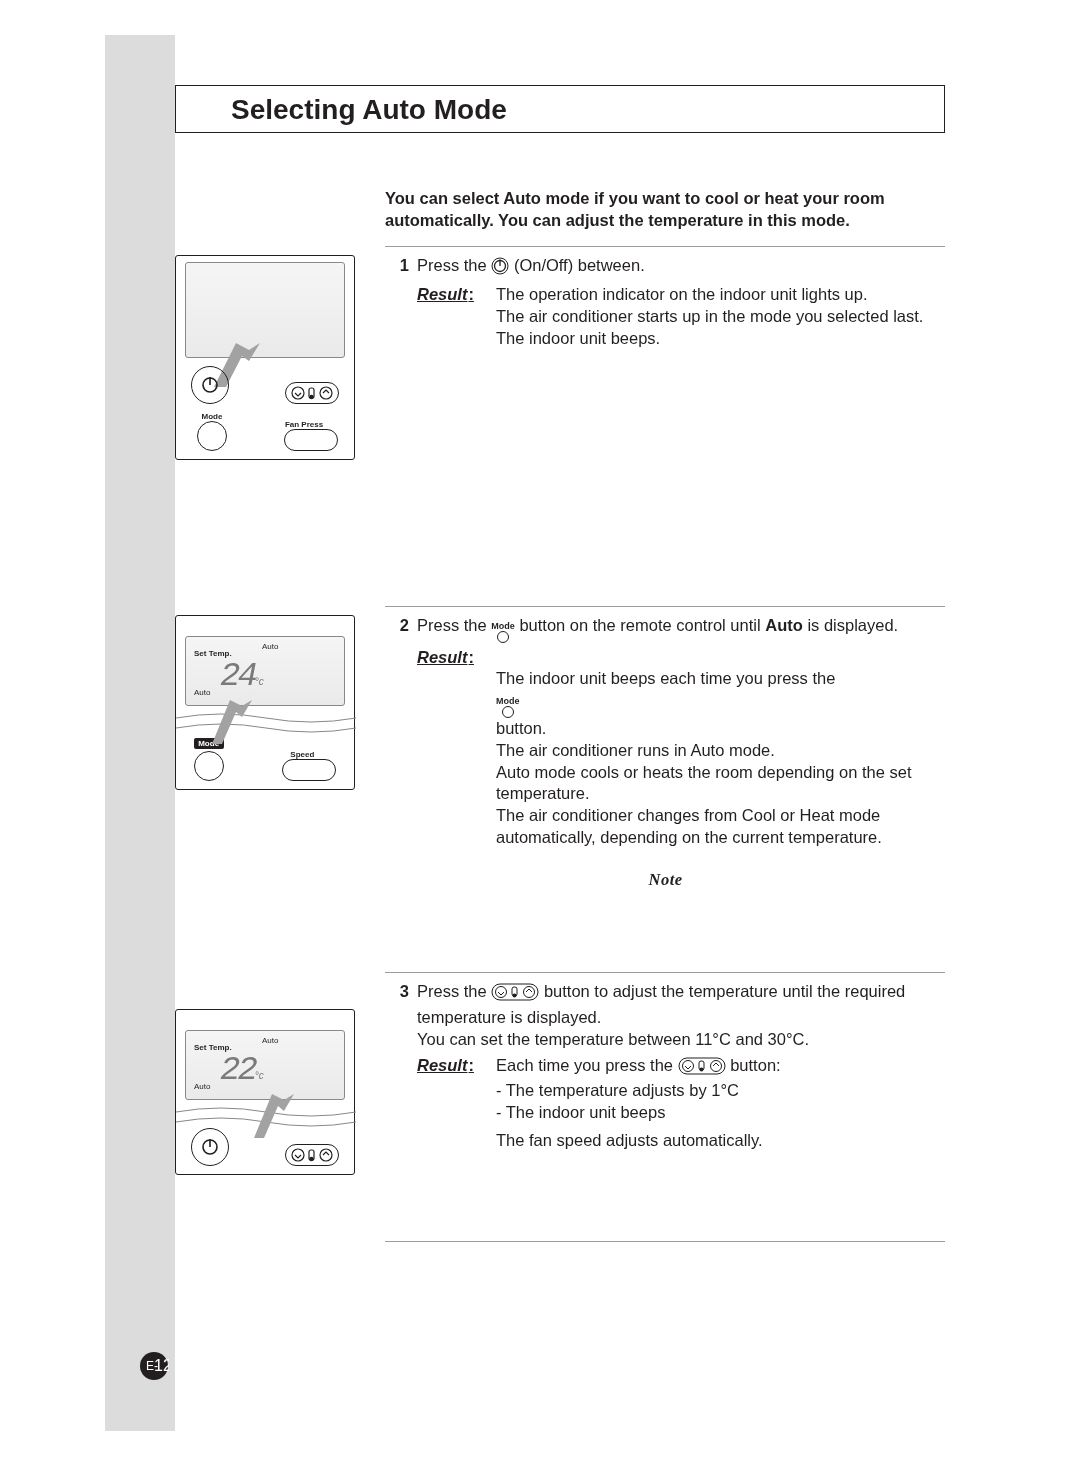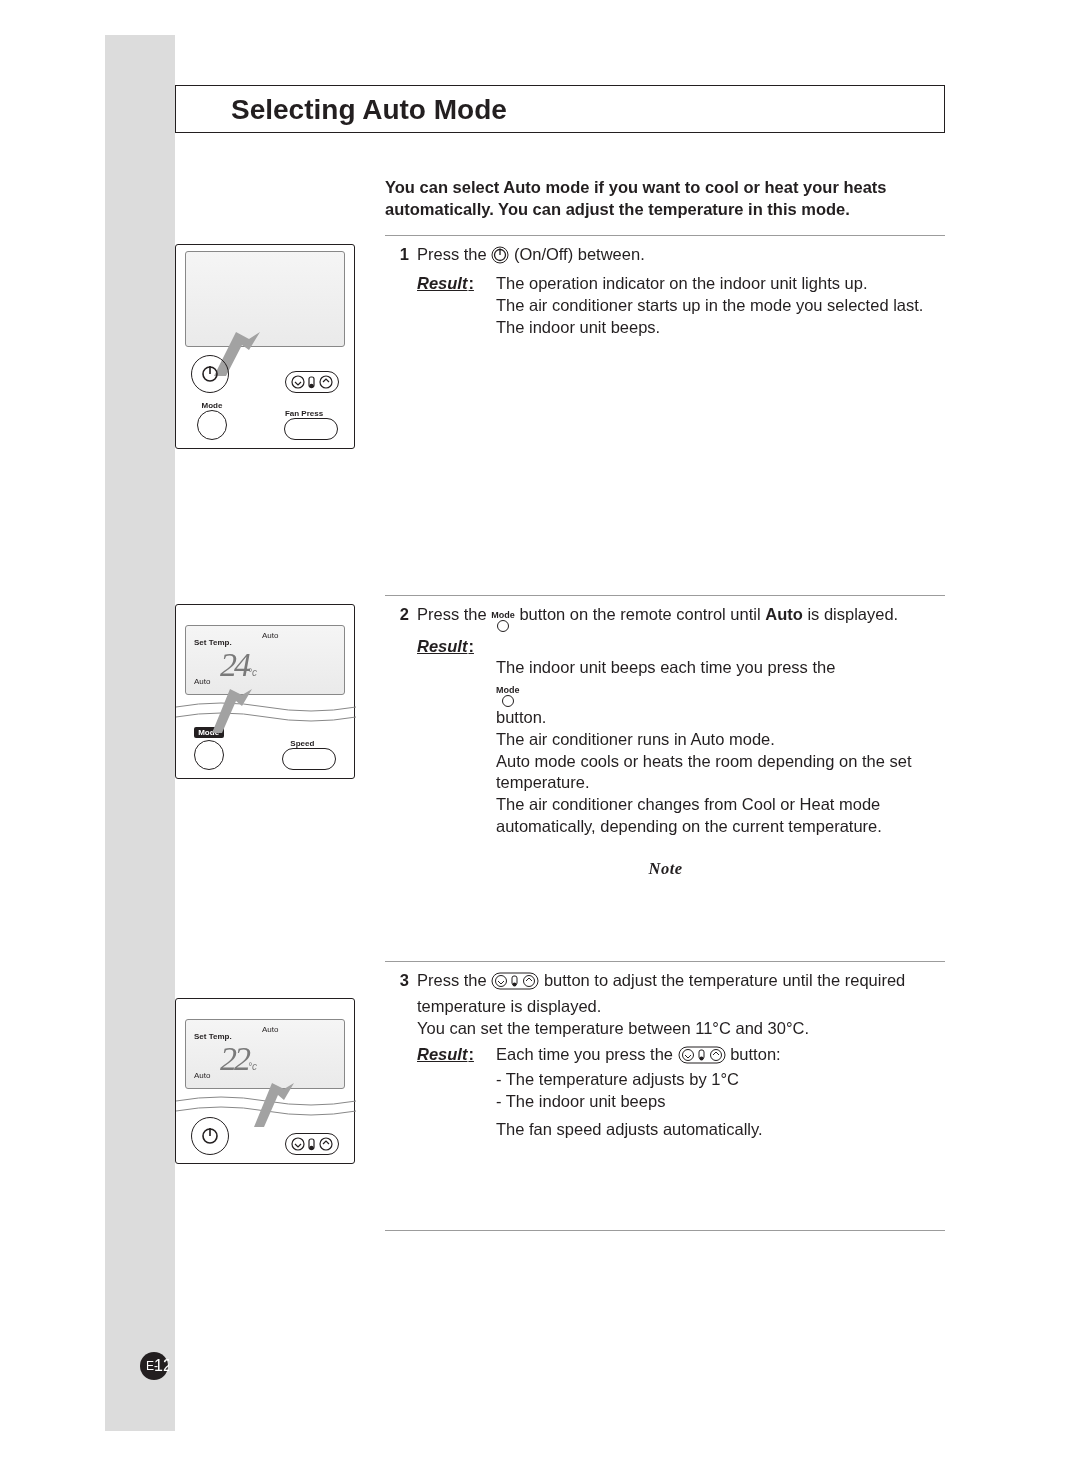--- a/index.html
+++ b/index.html
@@ -1,20 +1,20 @@
 <!DOCTYPE html>
 <html><head>
 <meta charset="utf-8">
 <style>
   * { box-sizing: border-box; margin: 0; padding: 0; }
   body { width: 1080px; height: 1466px; font-family: "Myriad Pro", Arial, sans-serif; background: #fff; color: #231f20; }
   .page { width: 1080px; height: 1466px; position: relative; background: #fff; }
   .gutter { position: absolute; left: 105px; top: 35px; width: 70px; height: 1396px; background: #dcdcdc; }
   .content { position: absolute; left: 175px; top: 35px; width: 770px; height: 1396px; }
-  .heading-box { border: 1.5px solid #231f20; padding: 8px 55px 6px 55px; margin-top: 50px; margin-bottom: 44px; }
+  .heading-box { border: 1.5px solid #231f20; padding: 8px 55px 6px 55px; margin-top: 50px; margin-bottom: 55px; }
   .heading-box h1 { font-size: 28px; font-weight: 700; }
   .intro { font-size: 16.5px; font-weight: 700; margin-left: 210px; margin-bottom: 14px; line-height: 1.32; }
   hr.sep { border: none; border-top: 1px solid #9c9c9c; margin: 8px 0 8px 210px; }
   .row { display: flex; }
   .left-col { width: 210px; flex: 0 0 210px; }
   .right-col { flex: 1; padding-left: 6px; }
   .step { display: flex; font-size: 16.5px; line-height: 1.32; margin-bottom: 4px; }
   .step-n { width: 26px; flex: 0 0 26px; font-weight: 700; text-align: right; padding-right: 8px; }
   .step-body { flex: 1; }
   .result-line { display: flex; margin-top: 4px; }
@@ -36,21 +36,21 @@
   .remote-wrap { text-align: left; }
   .remote { display: inline-block; border: 1px solid #231f20; border-radius: 3px; margin-bottom: 36px; margin-left: 0; }
   .r1 { width: 180px; }
   .r2 { width: 180px; }
   .r3 { width: 180px; }
   .screen { margin: 6px auto; border: 1px solid #888; border-radius: 3px; background: linear-gradient(#f5f5f5,#eaeaea); position: relative; }
   .screen.blank { height: 96px; width: 160px; }
   .screen.display { height: 70px; width: 160px; padding: 5px 8px; }
   .screen .lbl { font-size: 8px; font-weight: 700; text-align: right; }
   .screen .lbl2 { font-size: 8px; position: absolute; }
-  .screen .digits { font-family: Liberation Serif, serif; font-size: 34px; font-style: italic; letter-spacing: -3px; line-height: 1; font-weight: 300; color: #7a7a7a; }
+  .screen .digits { font-family: Liberation Mono, monospace; font-size: 34px; font-style: italic; letter-spacing: -3px; line-height: 1; font-weight: 300; color: #7a7a7a; }
   .screen .unit { font-size: 10px; font-style: italic; color: #7a7a7a; }
   .btn-row { display: flex; justify-content: space-around; align-items: flex-end; padding: 2px 6px 8px 6px; position: relative; }
   .round-btn { width: 30px; height: 30px; border: 1.5px solid #231f20; border-radius: 50%; display: flex; align-items: center; justify-content: center; }
   .round-btn.big { width: 38px; height: 38px; }
   .pill-btn { width: 54px; height: 22px; border: 1.5px solid #231f20; border-radius: 11px; display: flex; align-items: center; justify-content: center; }
   .btn-lbl { font-size: 8px; font-weight: 700; text-align: center; width: 40px; }
   .pointer { position: absolute; }
   .tear { position: relative; height: 24px; margin: -2px 0; }
   .tear svg { width: 180px; height: 24px; display: block; }
   .blk { margin-bottom: 110px; }
@@ -59,21 +59,21 @@
 </head>
 <body>
 <div class="page">
 <div class="gutter"></div>
 <div class="content">
 
 <div class="heading-box">
   <h1>Selecting Auto Mode</h1>
 </div>
 
-<p class="intro">You can select Auto mode if you want to cool or heat your heats automatically. You can adjust the temperature in this mode.</p>
+<p class="intro">You can select Auto mode if you want to cool or heat your room automatically. You can adjust the temperature in this mode.</p>
 <hr class="sep">
 
 <div class="row blk">
   <div class="left-col">
     <div class="remote-wrap">
       <div class="remote r1">
         <div class="screen blank">
           <svg class="pointer" style="left:28px;top:80px" width="46" height="44" viewBox="0 0 46 44">
             <polygon points="0,44 22,0 35,7 46,0 35,18 28,13 12,44" fill="#a2a2a2"></polygon>
           </svg>

